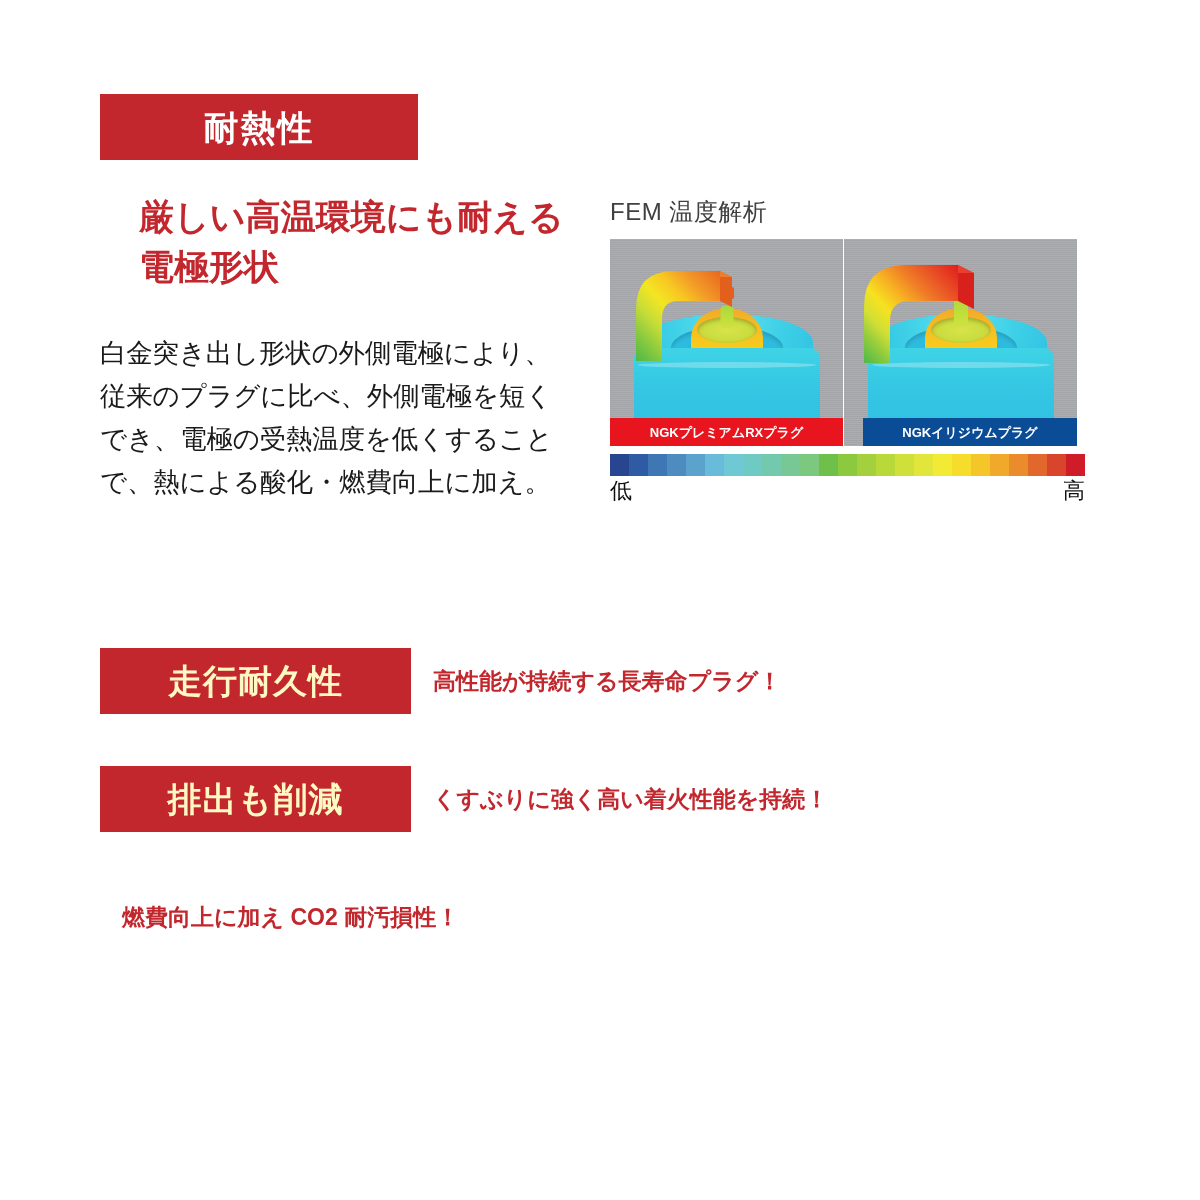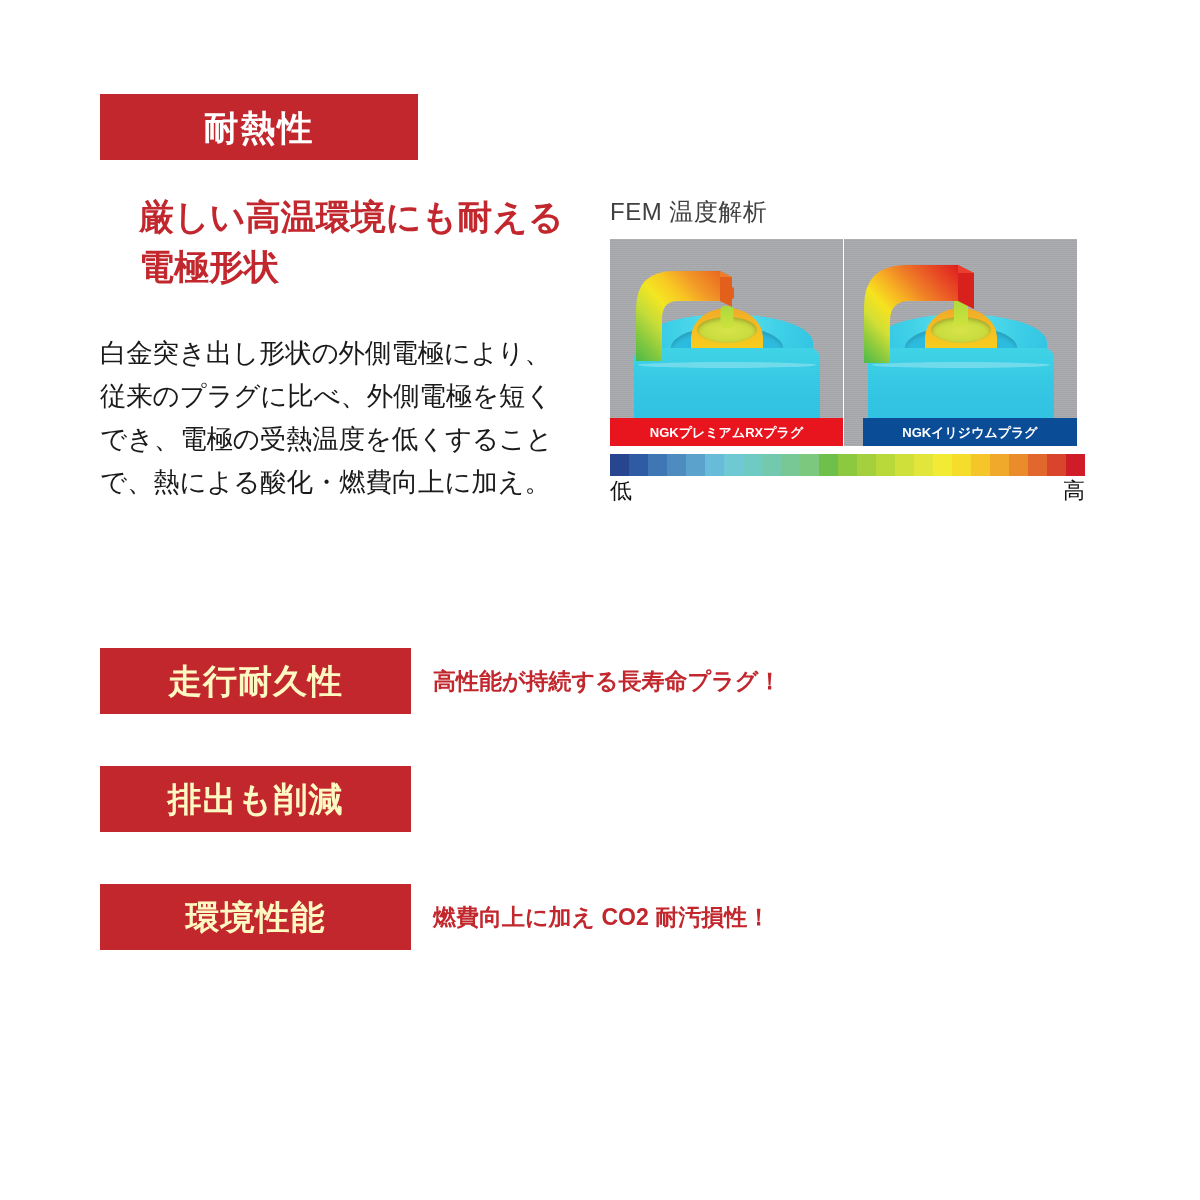--- a/index.html
+++ b/index.html
@@ -396,22 +396,20 @@
     <div class="feature-badge">
       <span class="fb-text">走行耐久性</span>
     </div>
     <div class="feature-text">高性能が持続する長寿命プラグ！</div>
   </div>
 
   <div class="feature-row row-2">
     <div class="feature-badge">
       <span class="fb-text">排出も削減</span>
     </div>
+    <div class="feature-text">くすぶりに強く高い着火性能を持続！</div>
   </div>
 
   <div class="feature-row row-3">
-    <div class="feature-badge">
-      <span class="fb-text">環境性能</span>
-    </div>
     <div class="feature-text">燃費向上に加え CO2 耐汚損性！</div>
   </div>
 
 </div>
 
 </body></html>

